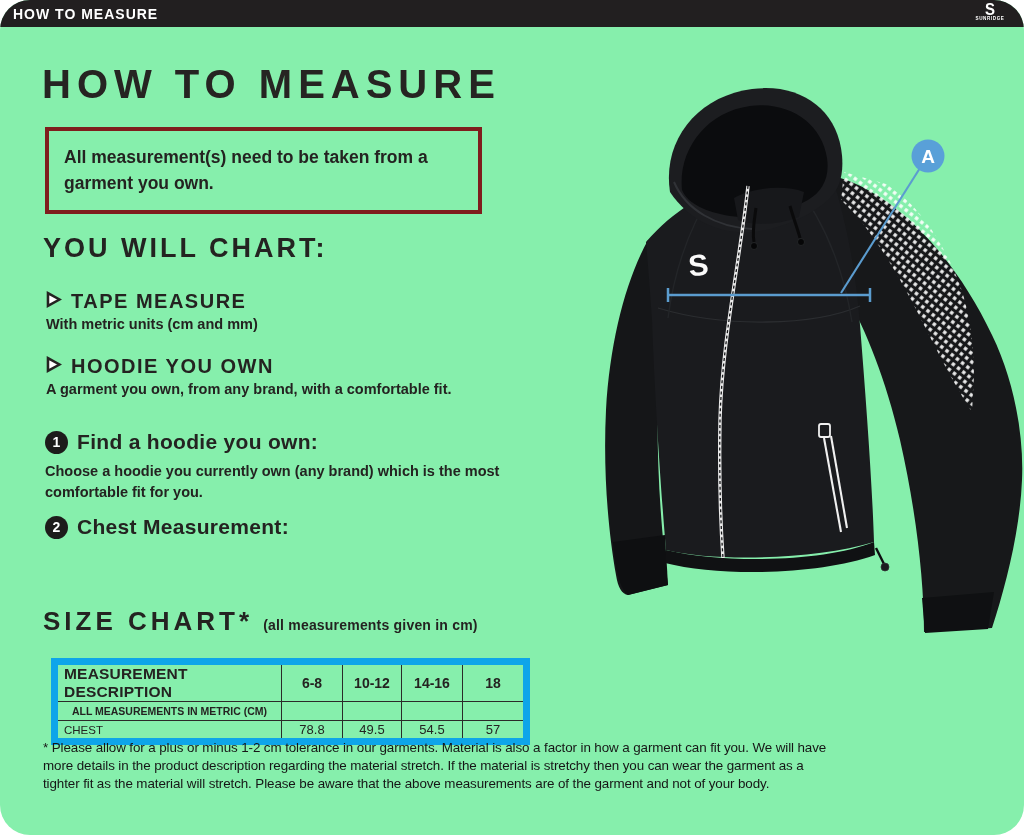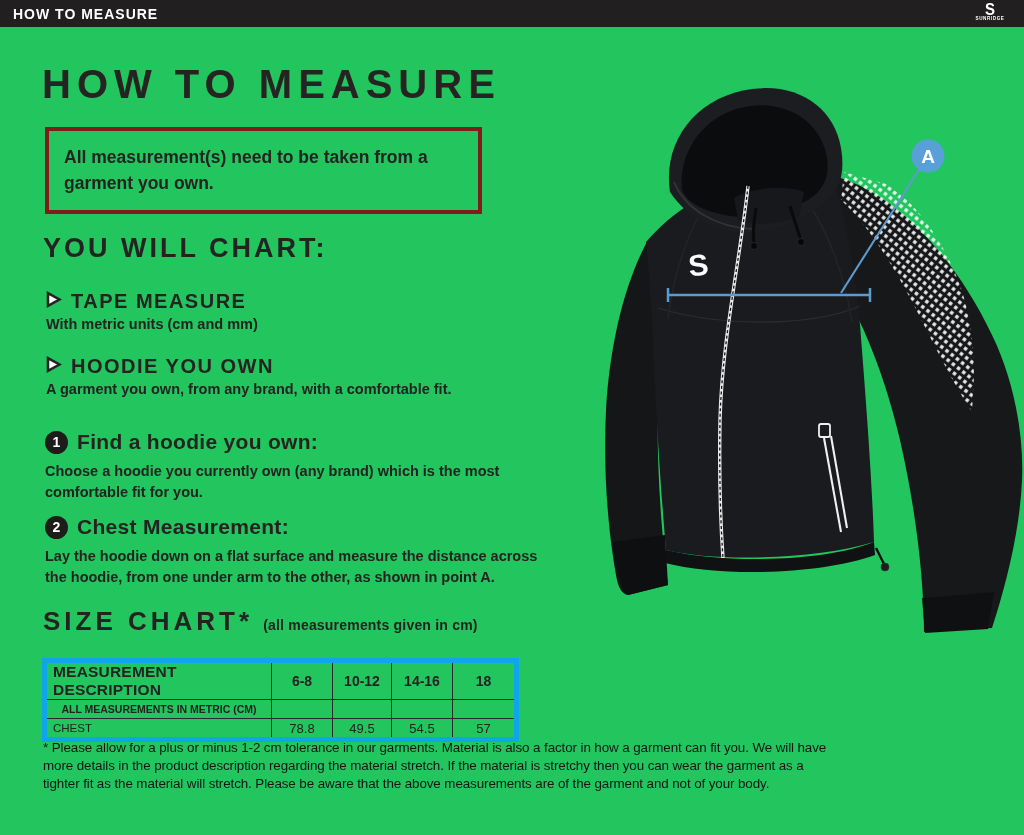--- a/index.html
+++ b/index.html
@@ -1,19 +1,19 @@
 <!DOCTYPE html>
 <html><head>
 <meta charset="utf-8">
 <style>
   * { margin:0; padding:0; box-sizing:border-box; }
   html,body { background:#ffffff; }
   body { font-family:"Liberation Sans", sans-serif; color:#262422; }
 
-  .canvas { position:relative; width:1024px; height:835px; background:#22c55e; overflow:hidden; }
+  .canvas { position:relative; width:1024px; height:835px; background:#86efac; overflow:hidden;border-radius:30px; }
 
   
   .topbar { position:absolute; left:0; top:0; width:1024px; height:27px; background:#221f20;
             display:flex; align-items:center; }
   .topbar-title { color:#fff; font-size:14px; font-weight:700; letter-spacing:1px; margin-left:13px; }
   .brand { position:absolute; right:10px; top:1px; width:48px; text-align:center; line-height:1; }
   .brand-glyph { display:block; color:#fff; font-size:15px; font-weight:700; letter-spacing:0;
                  transform:scaleY(1.15); }
   .brand-name { display:block; color:#fff; font-size:4.6px; font-weight:700; letter-spacing:0.6px; margin-top:1px; }
 
@@ -41,22 +41,22 @@
   .step-head { display:flex; align-items:center; gap:9px; }
   .step-num { width:23px; height:23px; border-radius:50%; background:#1d1c1b; color:#fff;
               font-size:14px; font-weight:700; text-align:center; line-height:23px; flex:0 0 auto; }
   .step-title { font-size:21px; font-weight:700; color:#242321; letter-spacing:0.3px; }
   .step-desc { font-size:14.5px; font-weight:700; color:#242321; line-height:1.42; margin-top:7px; width:516px; }
 
   .sc-heading { position:absolute; left:43px; top:606px; display:flex; align-items:baseline; }
   .sc-title { font-size:26px; font-weight:700; letter-spacing:4px; color:#242321; }
   .sc-sub { font-size:14px; font-weight:700; color:#242321; margin-left:10px; letter-spacing:0.2px; }
 
-  table.size-table { position:absolute; left:42px; top:658px; width:473px;
-                     border-collapse:collapse; border:5px solid #0ea5e9; table-layout:fixed; }
+  table.size-table { position:absolute; left:51px; top:658px; width:473px;
+                     border-collapse:collapse; border:7px solid #0ea5e9; table-layout:fixed; }
   .size-table td, .size-table th { border:1.5px solid #2b2a29; padding:0 6px; color:#242321; }
   .size-table col.c0 { width:227px; }
   .size-table col.c1 { width:61px; }
   .size-table col.c2 { width:59px; }
   .size-table col.c3 { width:61px; }
   .size-table col.c4 { width:64px; }
   .row-head th { height:24px; }
   .row-head .desc-h { font-size:15.5px; font-weight:700; text-align:left; letter-spacing:0.2px; }
   .row-head .size-h { font-size:14px; font-weight:700; text-align:center; }
   .row-metric td { height:19px; font-size:10.5px; font-weight:700; text-align:center; }
@@ -115,21 +115,20 @@
       <span class="step-title">Find a hoodie you own:</span>
     </div>
     <div class="step-desc">Choose a hoodie you currently own (any brand) which is the most comfortable fit for you.</div>
   </div>
 
   <div class="step s2">
     <div class="step-head">
       <span class="step-num">2</span>
       <span class="step-title">Chest Measurement:</span>
     </div>
-    <div class="step-desc">Lay the hoodie down on a flat surface and measure the distance across the hoodie, from one under arm to the other, as shown in point A.</div>
   </div>
 
   <div class="sc-heading">
     <span class="sc-title">SIZE CHART*</span>
     <span class="sc-sub">(all measurements given in cm)</span>
   </div>
 
   <table class="size-table">
     <colgroup>
         <col class="c0">

